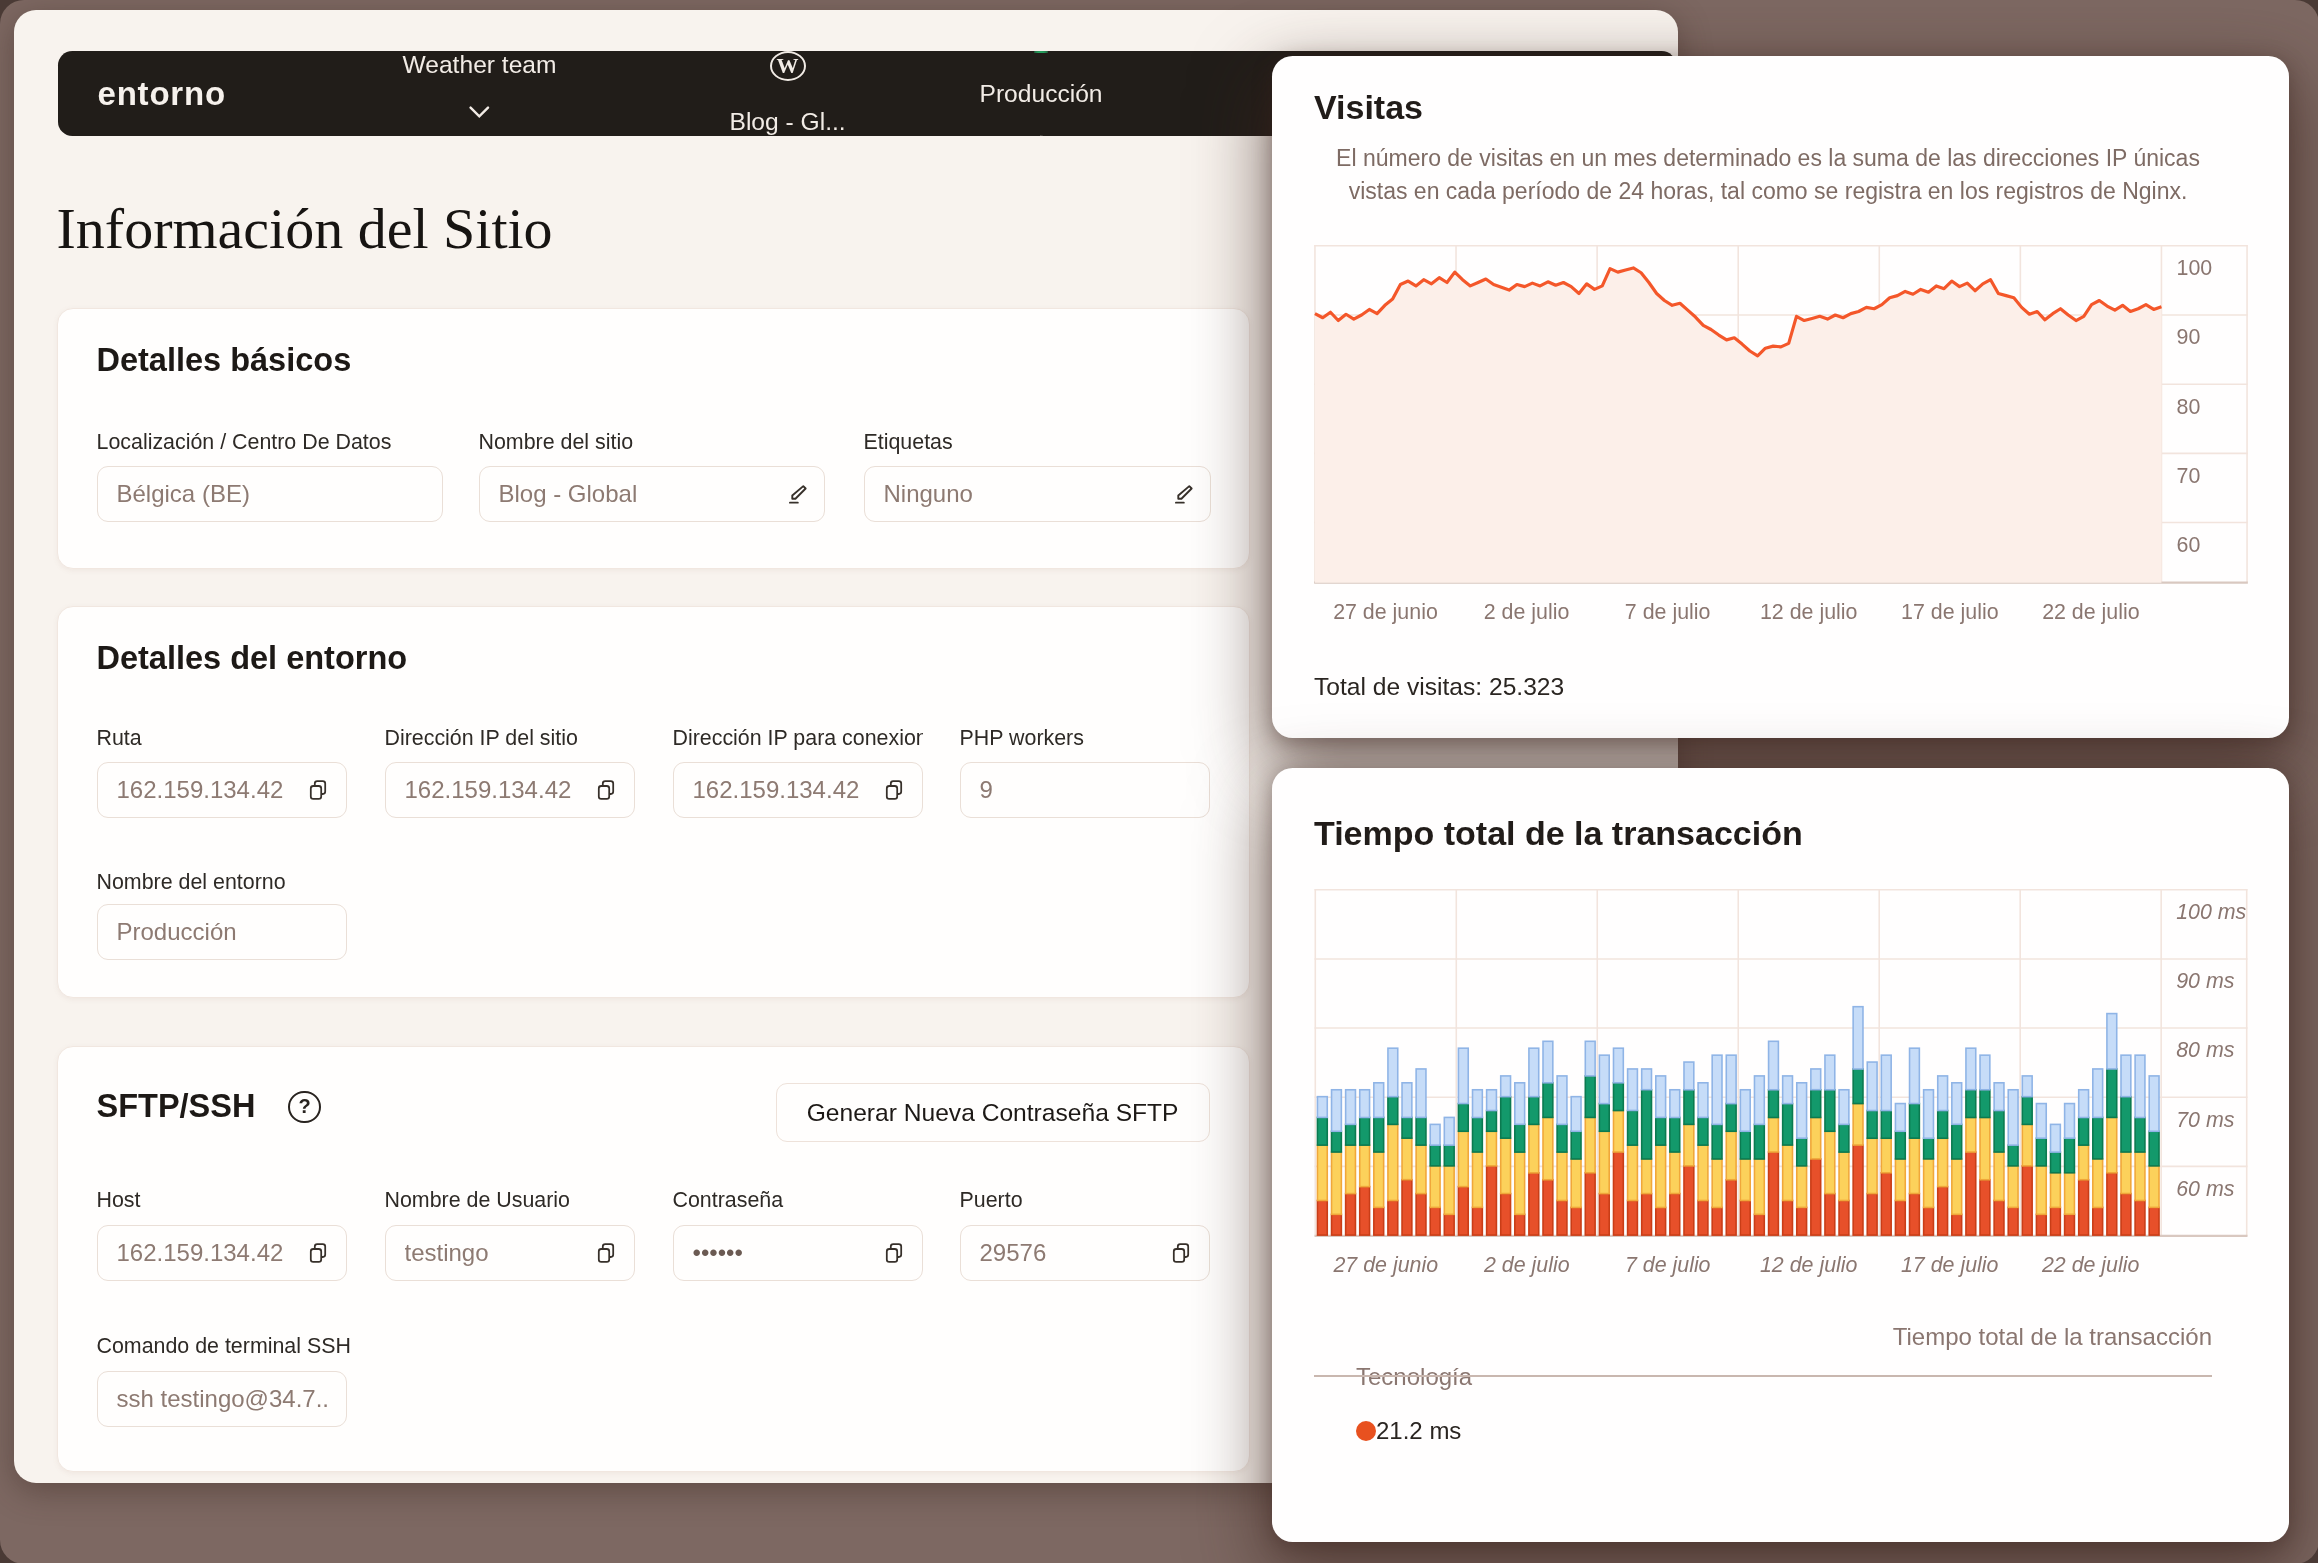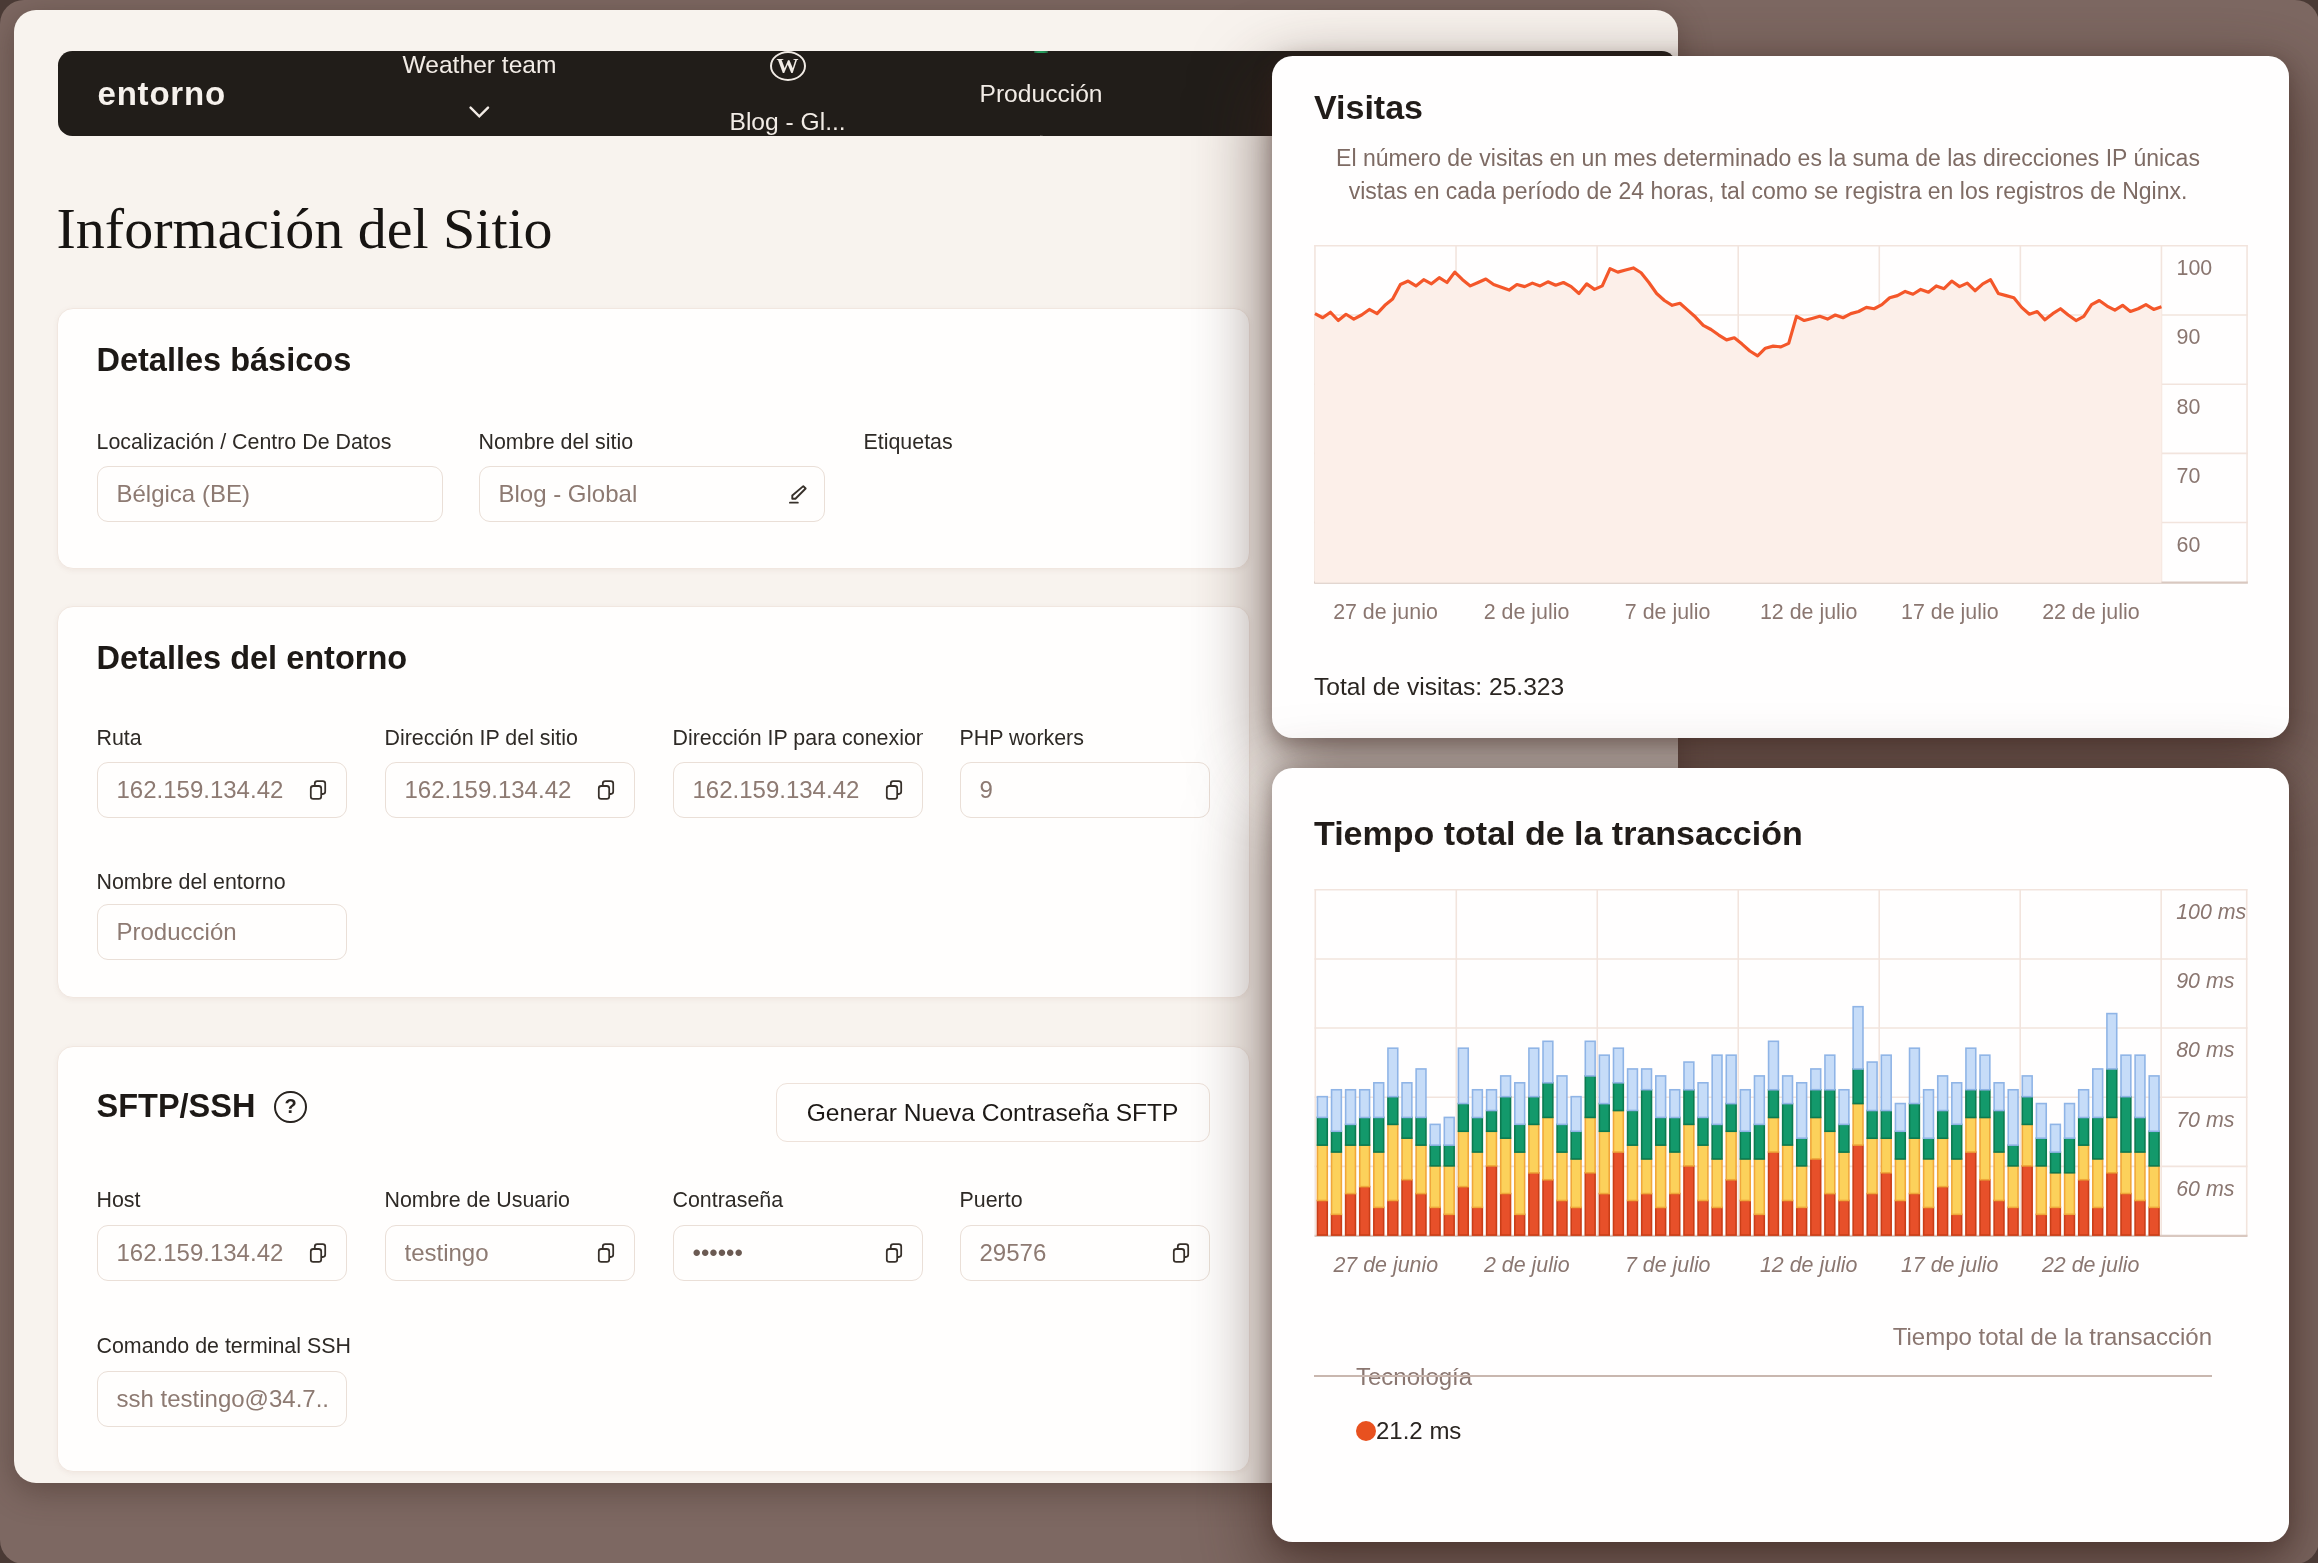--- a/index.html
+++ b/index.html
@@ -76,20 +76,27 @@
       </div>
       <div class="abs f-label" style="left:421px;top:121px;width:346px;">Nombre del sitio</div>
       <div class="abs input" style="left:421px;top:157px;width:346px;">
         <span class="ival">Blog - Global</span>
         <svg class="icon-btn" width="22" height="22" viewBox="0 0 28 28">
             <path d="M22 4l3 3L12 20H8v-4z" fill="none" stroke="#37302a" stroke-width="2.4" stroke-linejoin="round"></path>
             <path d="M5 25h10" stroke="#37302a" stroke-width="2.4" stroke-linecap="round"></path>
           </svg>
       </div>
       <div class="abs f-label" style="left:806px;top:121px;width:346px;">Etiquetas</div>
+      <div class="abs input" style="left:806px;top:157px;width:347px;">
+        <span class="ival">Ninguno</span>
+        <svg class="icon-btn" width="22" height="22" viewBox="0 0 28 28">
+            <path d="M22 4l3 3L12 20H8v-4z" fill="none" stroke="#37302a" stroke-width="2.4" stroke-linejoin="round"></path>
+            <path d="M5 25h10" stroke="#37302a" stroke-width="2.4" stroke-linecap="round"></path>
+          </svg>
+      </div>
     </div>
 
     <div class="abs card" style="left:43px;top:596px;width:1193px;height:392px;">
       <div class="abs sec-title" style="left:39px;top:33px;">Detalles del entorno</div>
       <div class="abs f-label" style="left:39px;top:119px;width:250px;">Ruta</div>
       <div class="abs input" style="left:39px;top:155px;width:250px;">
         <span class="ival">162.159.134.42</span>
         <svg class="icon-btn" width="24" height="24" viewBox="0 0 30 30">
             <rect x="11" y="4" width="13" height="16" rx="3" fill="none" stroke="#37302a" stroke-width="2.2"></rect>
             <rect x="6" y="10" width="13" height="16" rx="3" fill="#fffefd" stroke="#37302a" stroke-width="2.2"></rect>
@@ -115,21 +122,21 @@
       <div class="abs input" style="left:902px;top:155px;width:250px;">
         <span class="ival">9</span>
       </div>
       <div class="abs f-label" style="left:39px;top:263px;width:317px;">Nombre del entorno</div>
       <div class="abs input" style="left:39px;top:297px;width:250px;">
         <span class="ival">Producción</span>
       </div>
     </div>
 
     <div class="abs card" style="left:43px;top:1036px;width:1193px;height:426px;">
-      <div class="abs" style="left:39px;top:41px;display:flex;align-items:center;gap:19px;">
+      <div class="abs" style="left:39px;top:41px;display:flex;align-items:center;gap:33px;">
         <span class="sec-title">SFTP/SSH</span>
         <span class="help">?</span>
       </div>
       <div class="abs btn" style="right:39px;top:36px;">Generar Nueva Contraseña SFTP</div>
       <div class="abs f-label" style="left:39px;top:141px;width:250px;">Host</div>
       <div class="abs input" style="left:39px;top:178px;width:250px;">
         <span class="ival">162.159.134.42</span>
         <svg class="icon-btn" width="24" height="24" viewBox="0 0 30 30">
             <rect x="11" y="4" width="13" height="16" rx="3" fill="none" stroke="#37302a" stroke-width="2.2"></rect>
             <rect x="6" y="10" width="13" height="16" rx="3" fill="#fffefd" stroke="#37302a" stroke-width="2.2"></rect>

